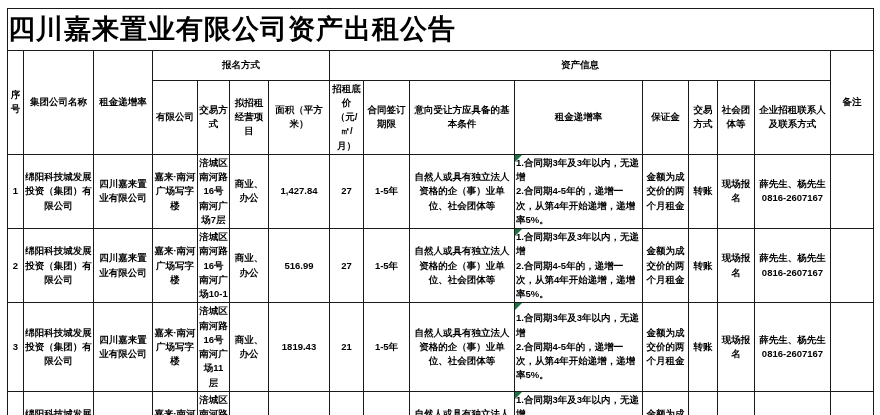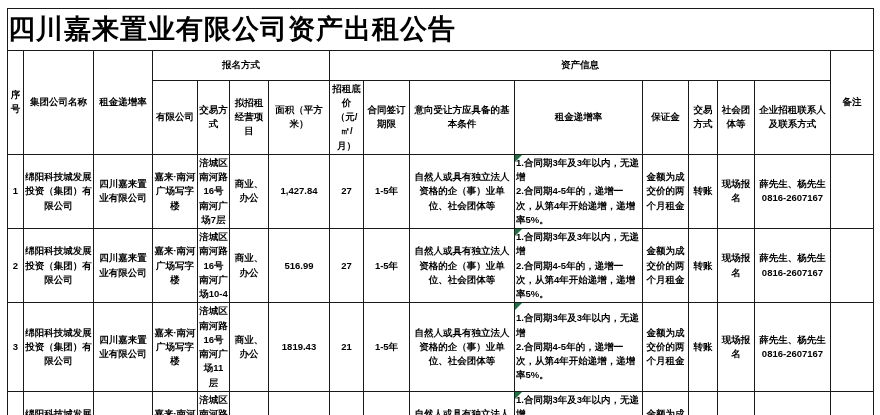--- a/index.html
+++ b/index.html
@@ -93,21 +93,21 @@
       <td class="pre">薛先生、杨先生
 0816-2607167</td>
       <td></td>
     </tr>
 
     <tr class="r-data">
       <td>2</td>
       <td>绵阳科技城发展投资（集团）有限公司</td>
       <td>四川嘉来置业有限公司</td>
       <td>嘉来·南河广场写字楼</td>
-      <td>涪城区南河路16号南河广场10-4</td>
+      <td>涪城区南河路16号南河广场10-1</td>
       <td>商业、办公</td>
       <td>516.99</td>
       <td>27</td>
       <td>1-5年</td>
       <td>自然人或具有独立法人资格的企（事）业单位、社会团体等</td>
       <td class="left pre rel"><span class="flag"></span><span>1.合同期3年及3年以内，无递增
 2.合同期4-5年的，递增一次，从第4年开始递增，递增率5%。</span></td>
       <td>金额为成交价的两个月租金</td>
       <td>转账</td>
       <td>现场报名</td>

